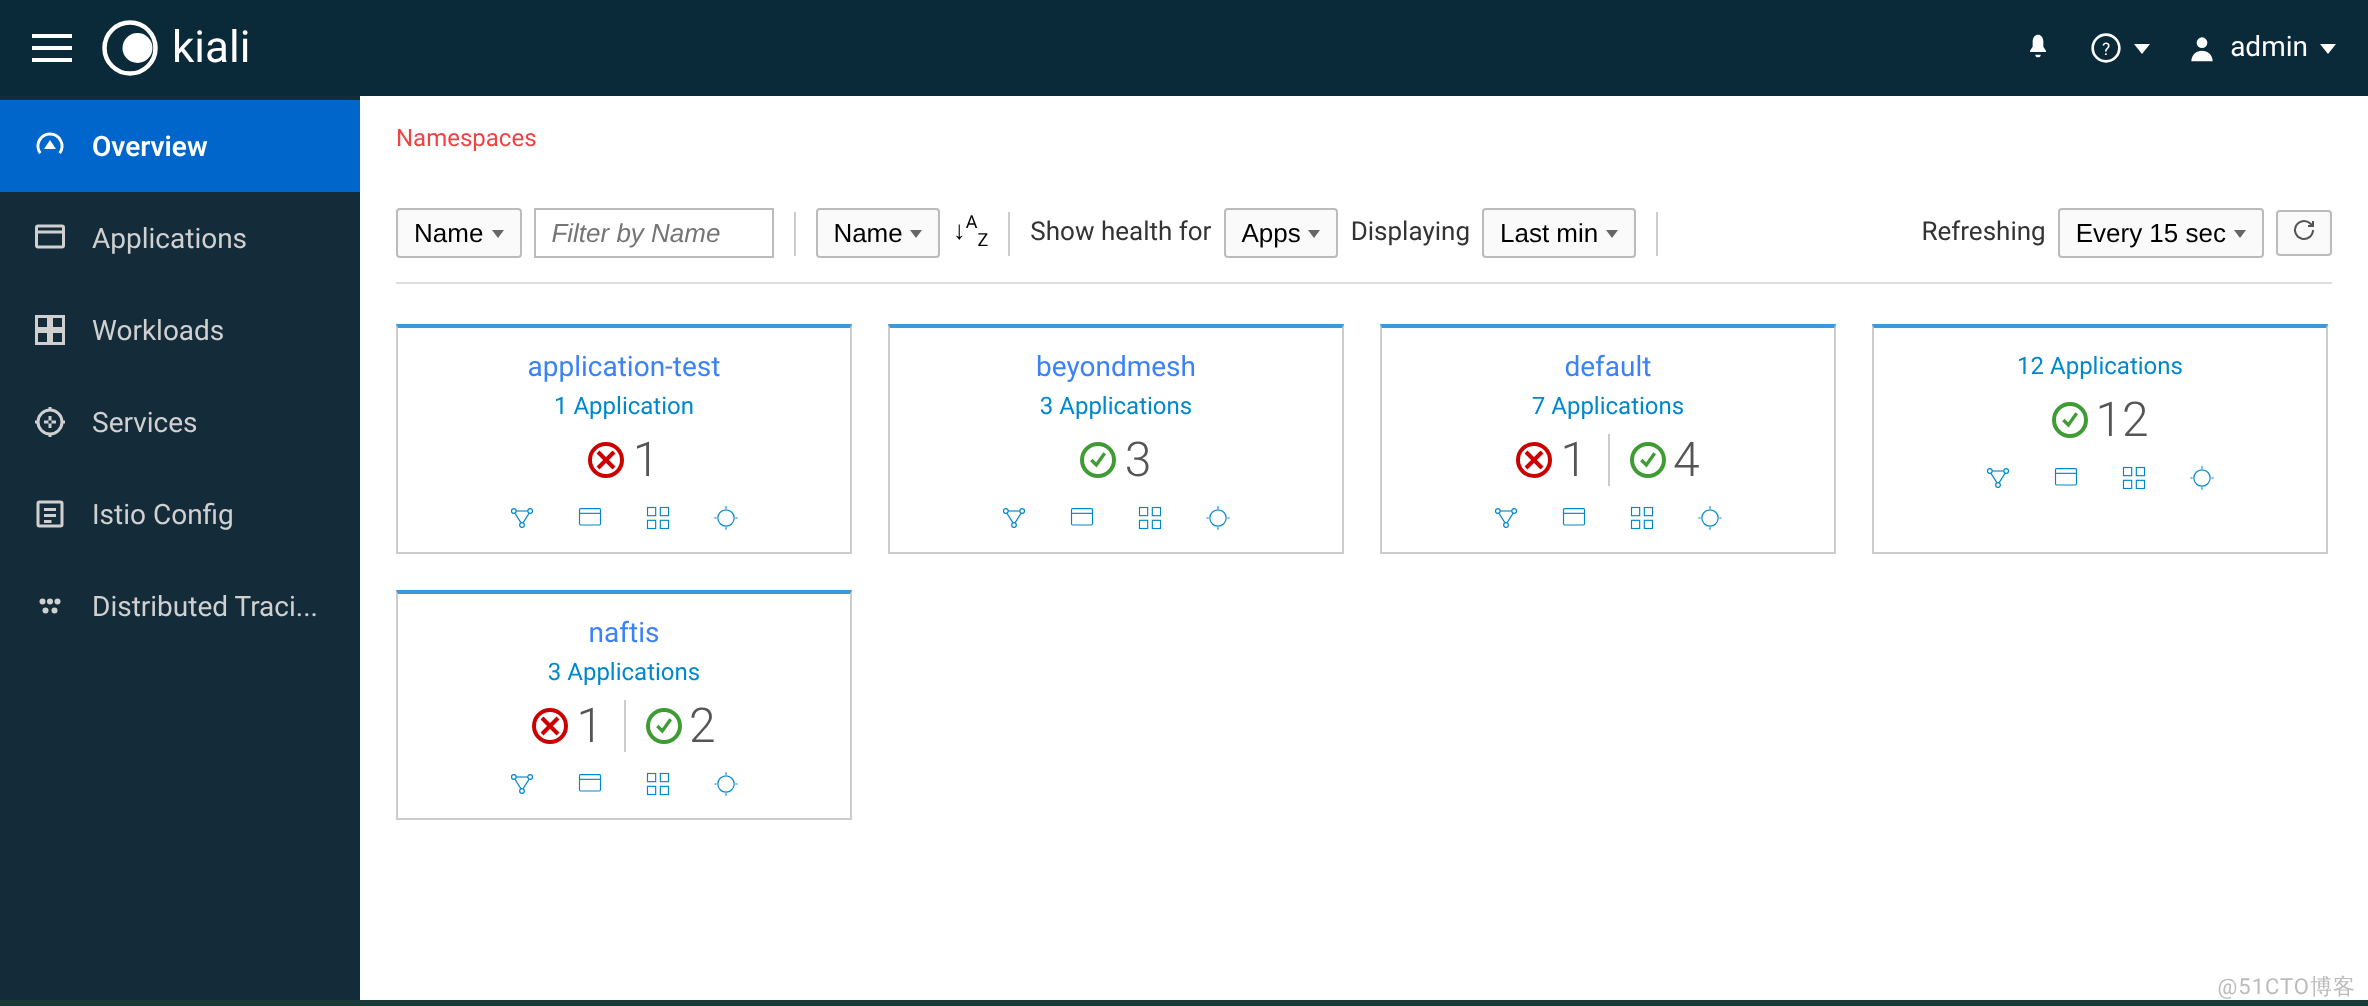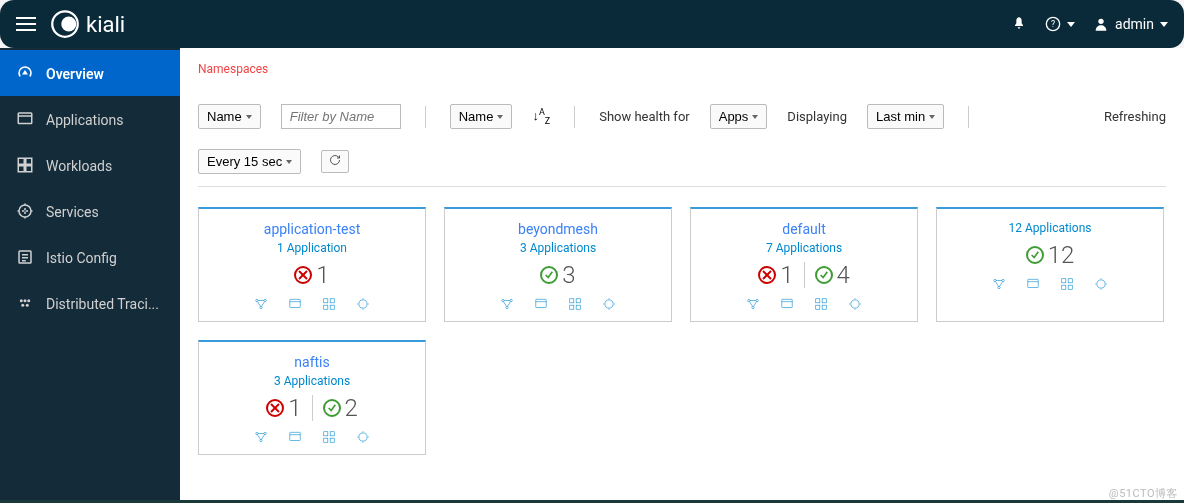--- a/index.html
+++ b/index.html
@@ -1,34 +1,34 @@
 <!DOCTYPE html>
 <html><head>
   <meta charset="utf-8">
   <style>
     * { box-sizing: border-box; margin: 0; padding: 0; }
     body { font-family: -apple-system, BlinkMacSystemFont, "Segoe UI", Roboto, Helvetica, Arial, sans-serif; background: #f5f5f5; height: 503px; width: 1184px; overflow: hidden; border-bottom: 3px solid #1a3a3a; }
-    .topbar { height: 48px; background: #0a2a3a; display: flex; align-items: center; padding: 0 16px; color: #fff; border-radius: 14px; }
+    .topbar { height: 48px; background: #0a2a3a; display: flex; align-items: center; padding: 0 16px; color: #fff; }
     .hamburger { cursor: pointer; display: flex; flex-direction: column; gap: 4px; margin-right: 14px; }
     .hamburger span { width: 20px; height: 2px; background: #fff; }
     .logo { display: flex; align-items: center; gap: 6px; font-size: 22px; }
     .logo svg { width: 30px; height: 30px; }
     .topbar-spacer { flex: 1; }
     .topbar-right { display: flex; align-items: center; gap: 18px; font-size: 14px; }
     .topbar-right svg { width: 16px; height: 16px; fill: #fff; }
     .user-menu { display: flex; align-items: center; gap: 6px; cursor: pointer; }
     .caret-down { width: 0; height: 0; border-left: 4px solid transparent; border-right: 4px solid transparent; border-top: 5px solid #fff; }
     .layout { display: flex; height: calc(100% - 48px); }
     .sidebar { width: 180px; background: #142c3a; color: #d0d0d0; padding-top: 2px; }
     .sidebar-item { display: flex; align-items: flex-end; gap: 12px; padding: 14px 16px; cursor: pointer; font-size: 14px; color: #d0d0d0; }
     .sidebar-item.active { background: #0066cc; color: #fff; font-weight: 600; }
     .sidebar-item svg { width: 18px; height: 18px; flex-shrink: 0; }
     .main { flex: 1; background: #fff; padding: 14px 18px 0 18px; overflow-y: auto; }
     .page-title { font-size: 12px; font-weight: 400; color: #ef4444; margin-bottom: 28px; }
-    .toolbar { display: flex; align-items: center; gap: 20px; padding-bottom: 12px; border-bottom: 1px solid #ddd; margin-bottom: 20px; flex-wrap: wrap; font-size: 13px; }
+    .toolbar { display: flex; align-items: center; gap: 6px; padding-bottom: 12px; border-bottom: 1px solid #ddd; margin-bottom: 20px; flex-wrap: wrap; font-size: 13px; }
     .btn-select { border: 1px solid #bbb; background: #fafafa; padding: 4px 8px; border-radius: 2px; cursor: pointer; display: inline-flex; align-items: center; gap: 4px; font-size: 13px; }
     .btn-select .caret { width: 0; height: 0; border-left: 3px solid transparent; border-right: 3px solid transparent; border-top: 4px solid #666; }
     .text-input { border: 1px solid #bbb; padding: 4px 8px; font-size: 13px; font-style: italic; color: #888; width: 120px; }
     .toolbar-divider { width: 1px; height: 22px; background: #ccc; margin: 0 4px; }
     .toolbar-label { color: #333; font-size: 13px; }
     .sort-icon { cursor: pointer; font-size: 13px; }
     .toolbar-spacer { flex: 1; }
     .icon-btn { border: 1px solid #bbb; background: #fafafa; padding: 3px 7px; border-radius: 2px; cursor: pointer; }
     .cards { display: flex; flex-wrap: wrap; gap: 18px; }
     .card { width: 228px; border: 1px solid #ccc; border-top: 2px solid #3a9bdc; background: #fff; text-align: center; padding: 12px 0 10px; }

